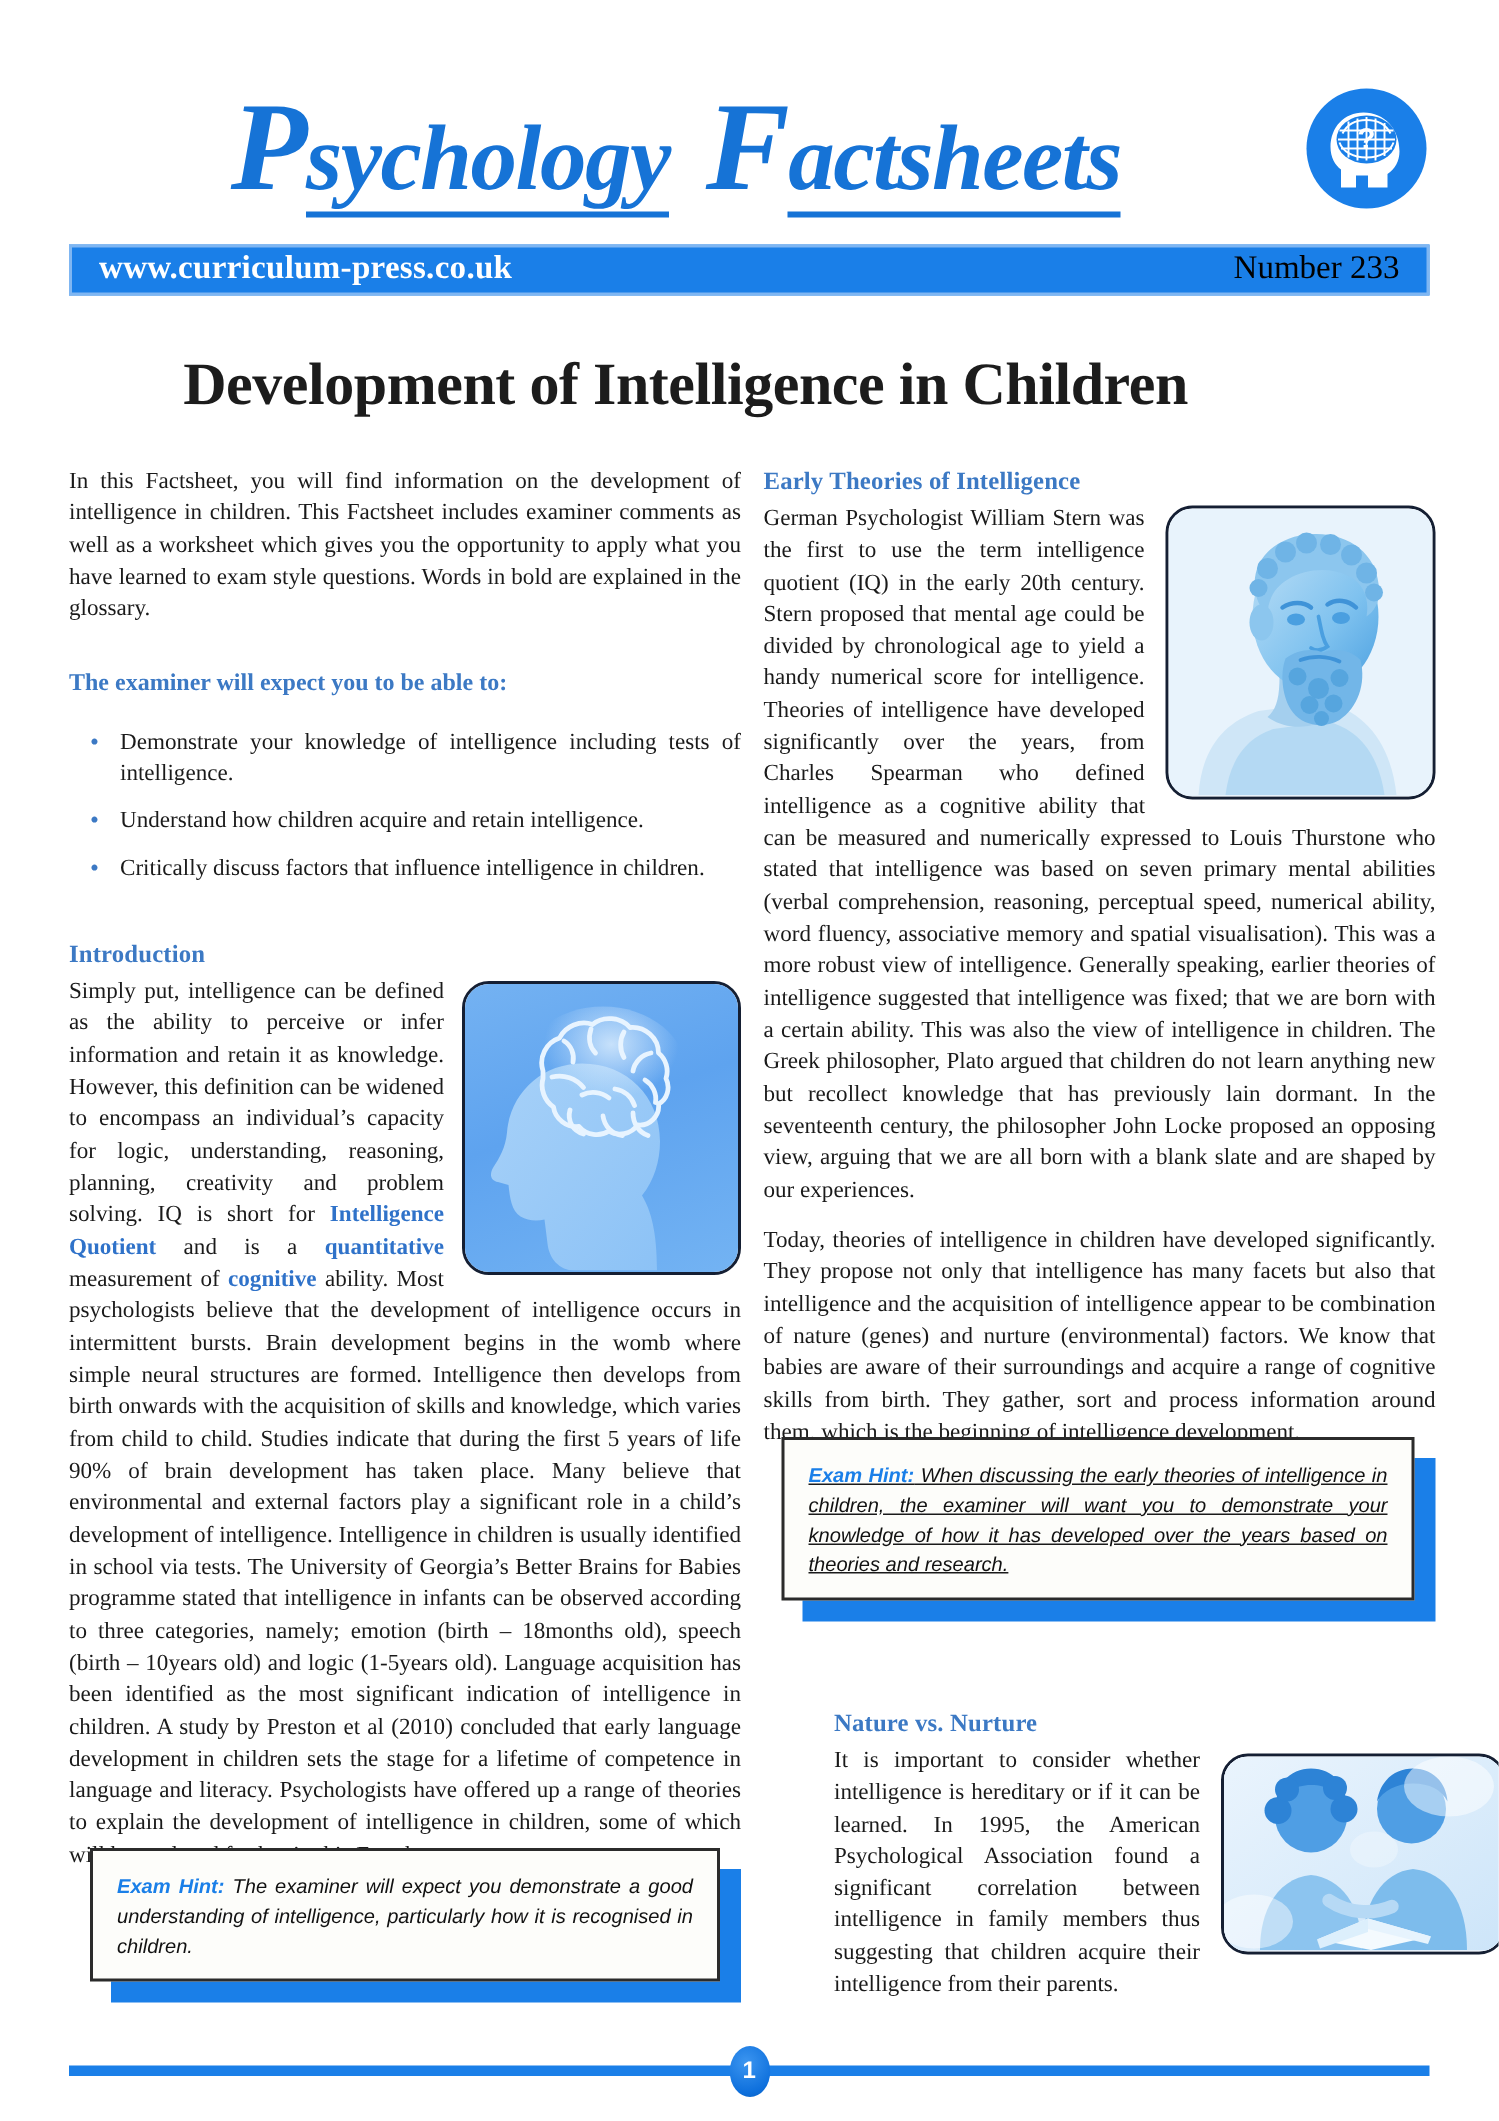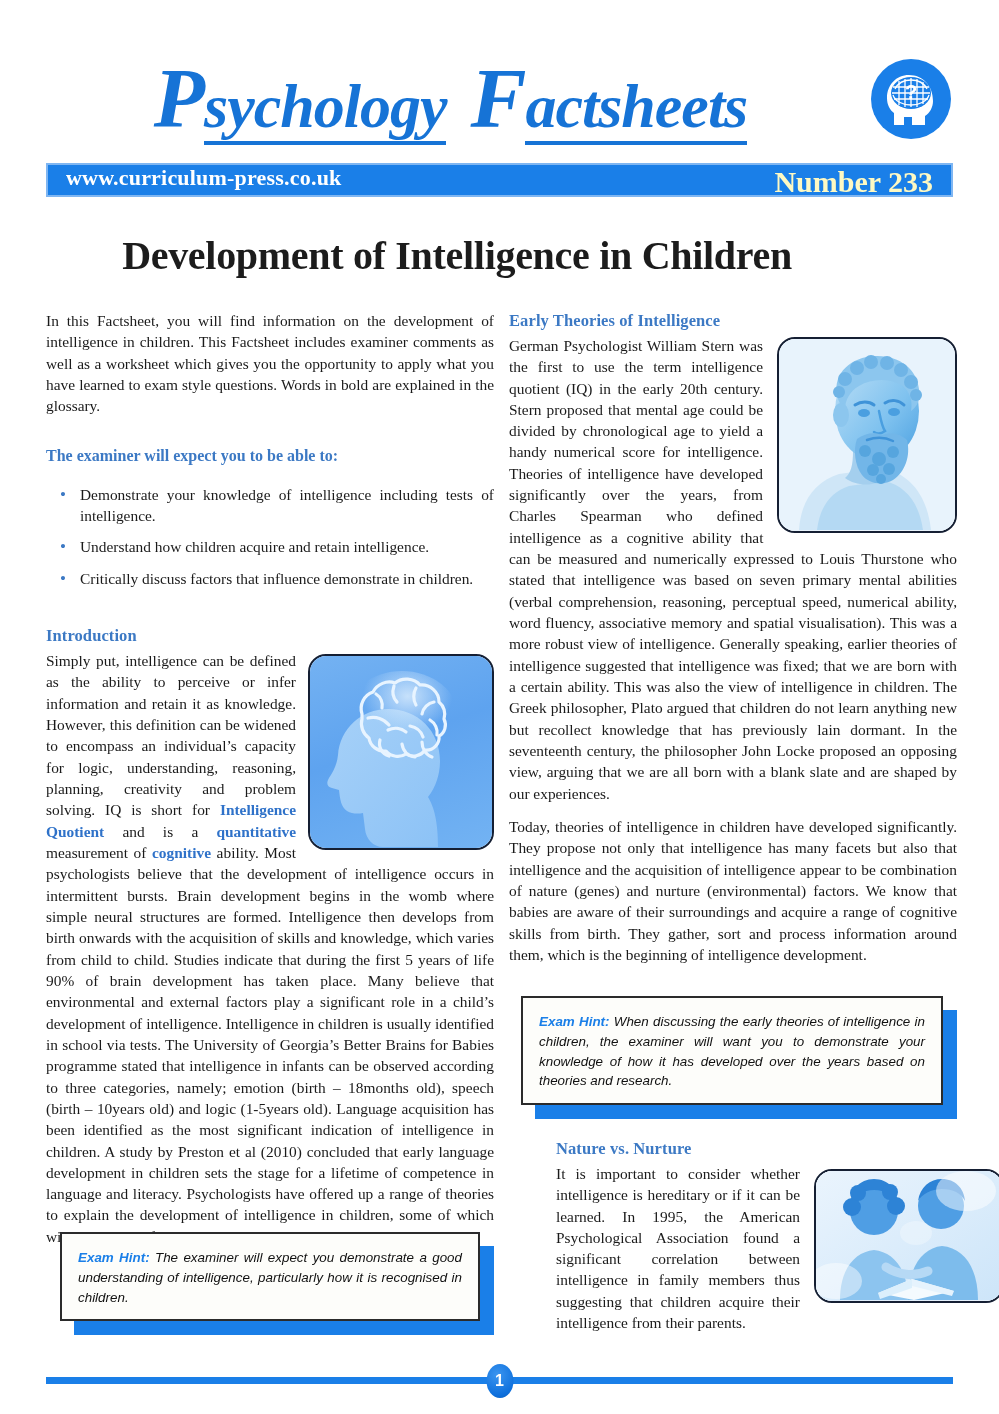--- a/index.html
+++ b/index.html
@@ -64,23 +64,23 @@
     justify-content: space-between;
     padding: 0 18px;
   }
   .urlbar .site {
     color: #ffffff;
     font-weight: bold;
     font-size: 22px;
     letter-spacing: 0.2px;
   }
   .urlbar .num {
-    color: #fef9c3;
-    font-weight: bold;
-    font-size: 30px;
+    color: #000000;
+    font-weight: normal;
+    font-size: 22px;
   }
 
   
   .doc-title {
     position: absolute;
     left: 0; top: 232px;
     width: 914px;
     text-align: center;
     font-size: 40px;
     font-weight: bold;
@@ -205,22 +205,23 @@
     font-style: italic;
   }
 
   .hint-left {
     position: absolute;
     left: 60px; top: 1232px;
     width: 420px;
   }
   .hint-right {
     position: absolute;
-    left: 521px; top: 996px;
+    left: 521px; top: 958px;
     width: 422px;
+    text-decoration: underline;
   }
 
   
   .nature-block {
     position: absolute;
     left: 532px; top: 1138px;
     width: 448px;
     font-size: 15.4px;
     line-height: 1.385;
     text-align: justify;
@@ -295,21 +296,21 @@
 
   <p>In this Factsheet, you will find information on the development of intelligence in children. This Factsheet includes examiner comments as well as a worksheet which gives you the opportunity to apply what you have learned to exam style questions. Words in bold are explained in the glossary.</p>
 
   <div class="spacer-sm"></div>
 
   <p class="lead-in">The examiner will expect you to be able to:</p>
 
   <ul class="bullets">
     <li>Demonstrate your knowledge of intelligence including tests of intelligence.</li>
     <li>Understand how children acquire and retain intelligence.</li>
-    <li>Critically discuss factors that influence demonstrate in children.</li>
+    <li>Critically discuss factors that influence intelligence in children.</li>
   </ul>
 
   <div class="spacer-md"></div>
 
   <h2 class="sec">Introduction</h2>
 
   <div class="figure fig-brain">
     <div class="brain-bg"></div>
     <svg width="181" height="191" viewBox="0 0 181 191" style="position:absolute;inset:0;" aria-hidden="true">
       <defs>

